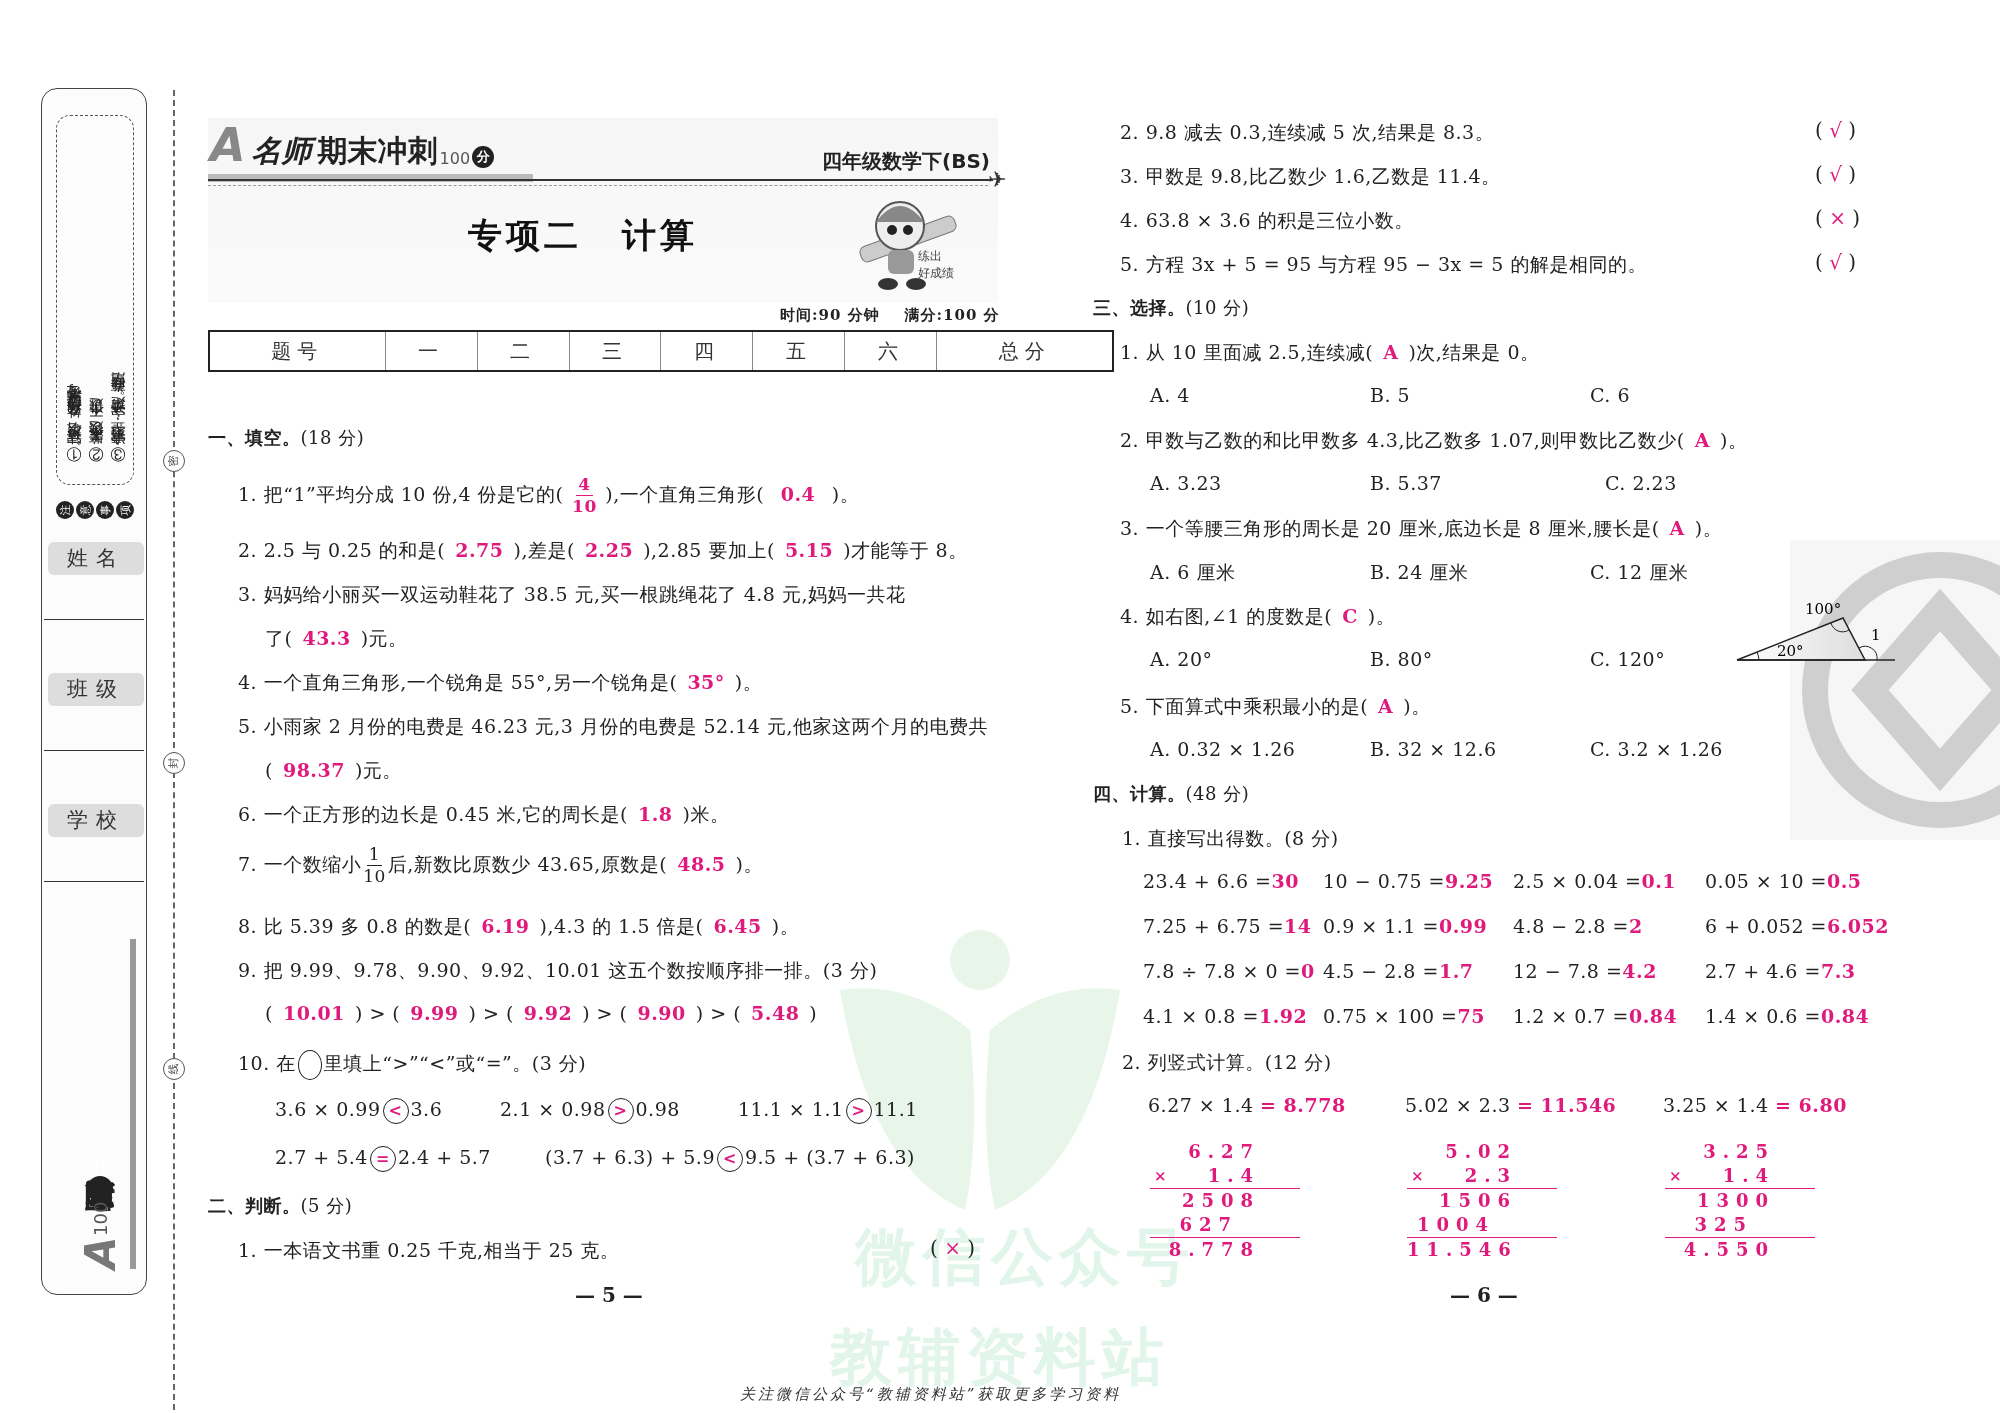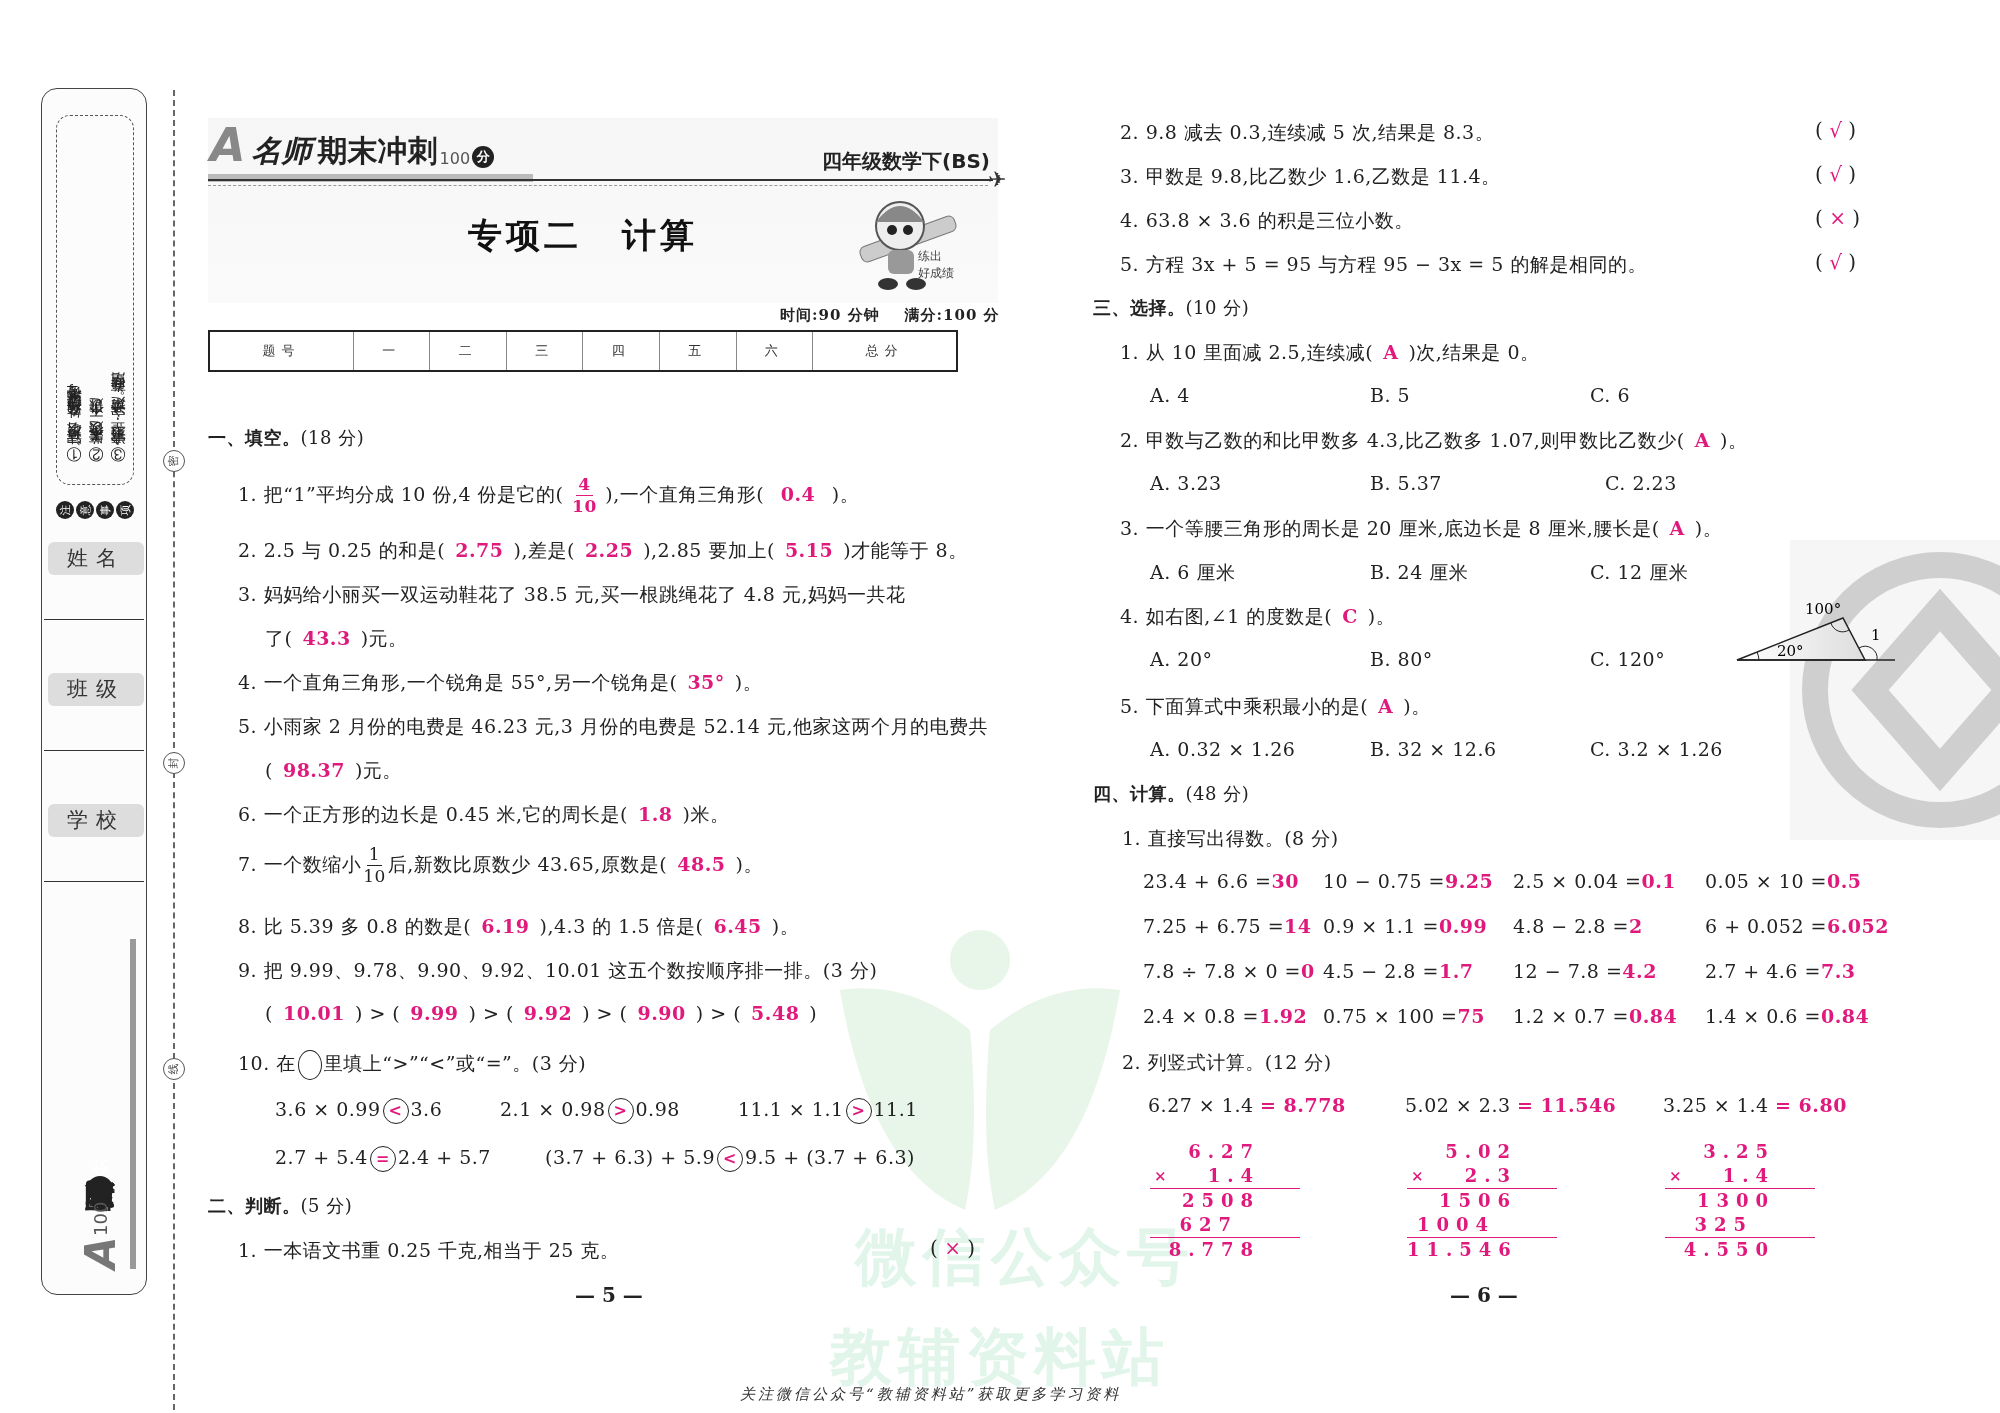--- a/index.html
+++ b/index.html
@@ -107,22 +107,22 @@
     position: absolute; left: 710px; top: 130px; font-size: 12px; color: #444; line-height: 17px;
     font-family: "DejaVu Sans", sans-serif;
   }
   .time-line {
     position: absolute; left: 780px; top: 306px; font-size: 15px; color: #222; font-weight: bold;
     letter-spacing: 1px;
   }
 
   
   .score-table {
-    position: absolute; left: 208px; top: 330px; width: 750px; border-collapse: collapse;
-    font-size: 13px; color: #333; font-family: "DejaVu Sans", sans-serif;
+    position: absolute; left: 208px; top: 330px; width: 906px; border-collapse: collapse;
+    font-size: 20px; color: #333; font-family: "DejaVu Sans", sans-serif;
   }
   .score-table td {
     border: 1px solid #888; height: 36px; text-align: center; letter-spacing: 6px;
   }
   .score-table { border: 2px solid #222; }
 
   
   .line { position: absolute; font-size: 19px; white-space: nowrap; color: #222; letter-spacing: 0.5px; }
   .sec-head { font-family: "DejaVu Sans", sans-serif; font-weight: bold; font-size: 18px; }
   .sec-head .pts { font-family: "DejaVu Serif", serif; font-weight: normal; }
@@ -434,21 +434,21 @@
 <div class="line" style="left:1143px;top:915px"><span>7.25 + 6.75 =</span><span class="pink">14</span></div>
 <div class="line" style="left:1323px;top:915px"><span>0.9 × 1.1 =</span><span class="pink">0.99</span></div>
 <div class="line" style="left:1513px;top:915px"><span>4.8 − 2.8 =</span><span class="pink">2</span></div>
 <div class="line" style="left:1705px;top:915px"><span>6 + 0.052 =</span><span class="pink">6.052</span></div>
 
 <div class="line" style="left:1143px;top:960px"><span>7.8 ÷ 7.8 × 0 =</span><span class="pink">0</span></div>
 <div class="line" style="left:1323px;top:960px"><span>4.5 − 2.8 =</span><span class="pink">1.7</span></div>
 <div class="line" style="left:1513px;top:960px"><span>12 − 7.8 =</span><span class="pink">4.2</span></div>
 <div class="line" style="left:1705px;top:960px"><span>2.7 + 4.6 =</span><span class="pink">7.3</span></div>
 
-<div class="line" style="left:1143px;top:1005px"><span>2.4 × 0.8 =</span><span class="pink">1.92</span></div>
+<div class="line" style="left:1143px;top:1005px"><span>4.1 × 0.8 =</span><span class="pink">1.92</span></div>
 <div class="line" style="left:1323px;top:1005px"><span>0.75 × 100 =</span><span class="pink">75</span></div>
 <div class="line" style="left:1513px;top:1005px"><span>1.2 × 0.7 =</span><span class="pink">0.84</span></div>
 <div class="line" style="left:1705px;top:1005px"><span>1.4 × 0.6 =</span><span class="pink">0.84</span></div>
 
 <div class="line" style="left:1122px;top:1050px">2. 列竖式计算。(12 分)</div>
 
 <div class="line" style="left:1148px;top:1094px"><span>6.27 × 1.4</span> <span class="pink">= 8.778</span></div>
 <div class="line" style="left:1405px;top:1094px"><span>5.02 × 2.3</span> <span class="pink">= 11.546</span></div>
 <div class="line" style="left:1663px;top:1094px"><span>3.25 × 1.4</span> <span class="pink">= 6.80</span></div>
 

